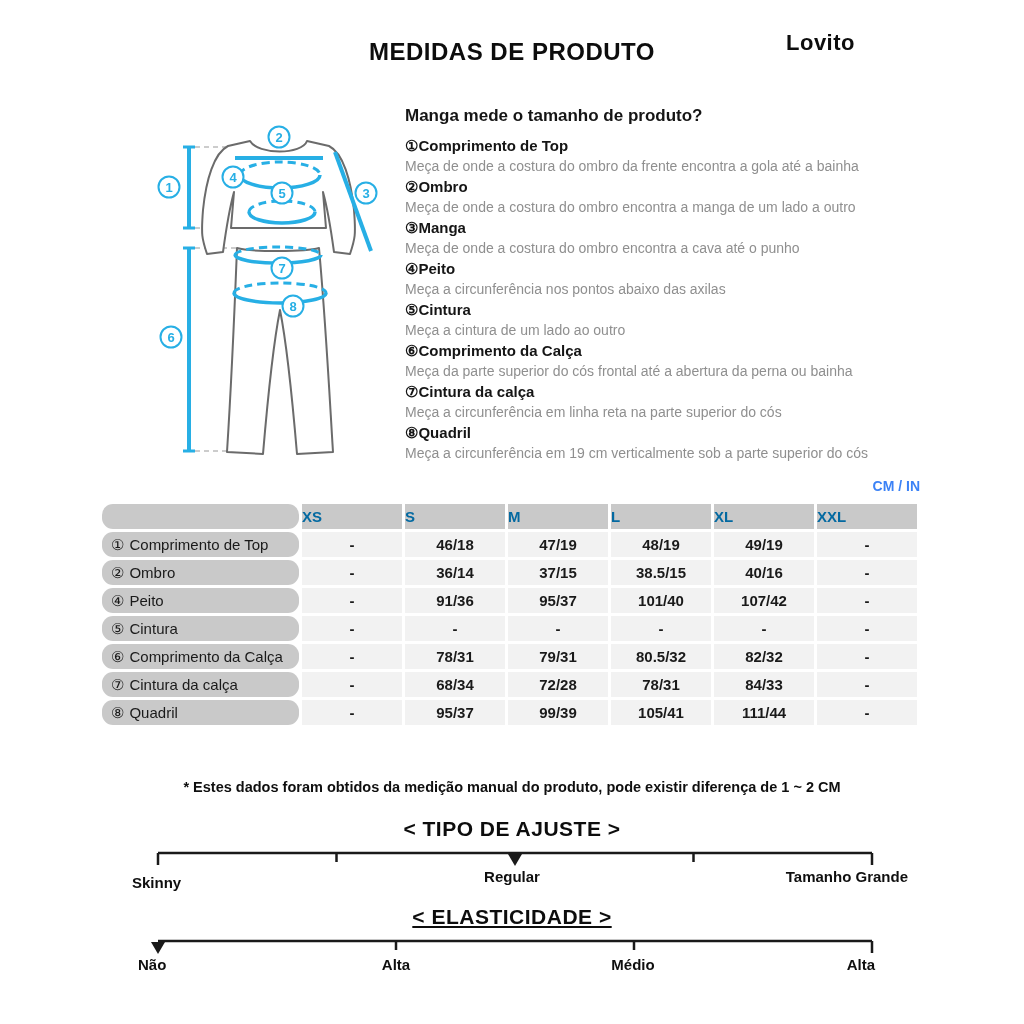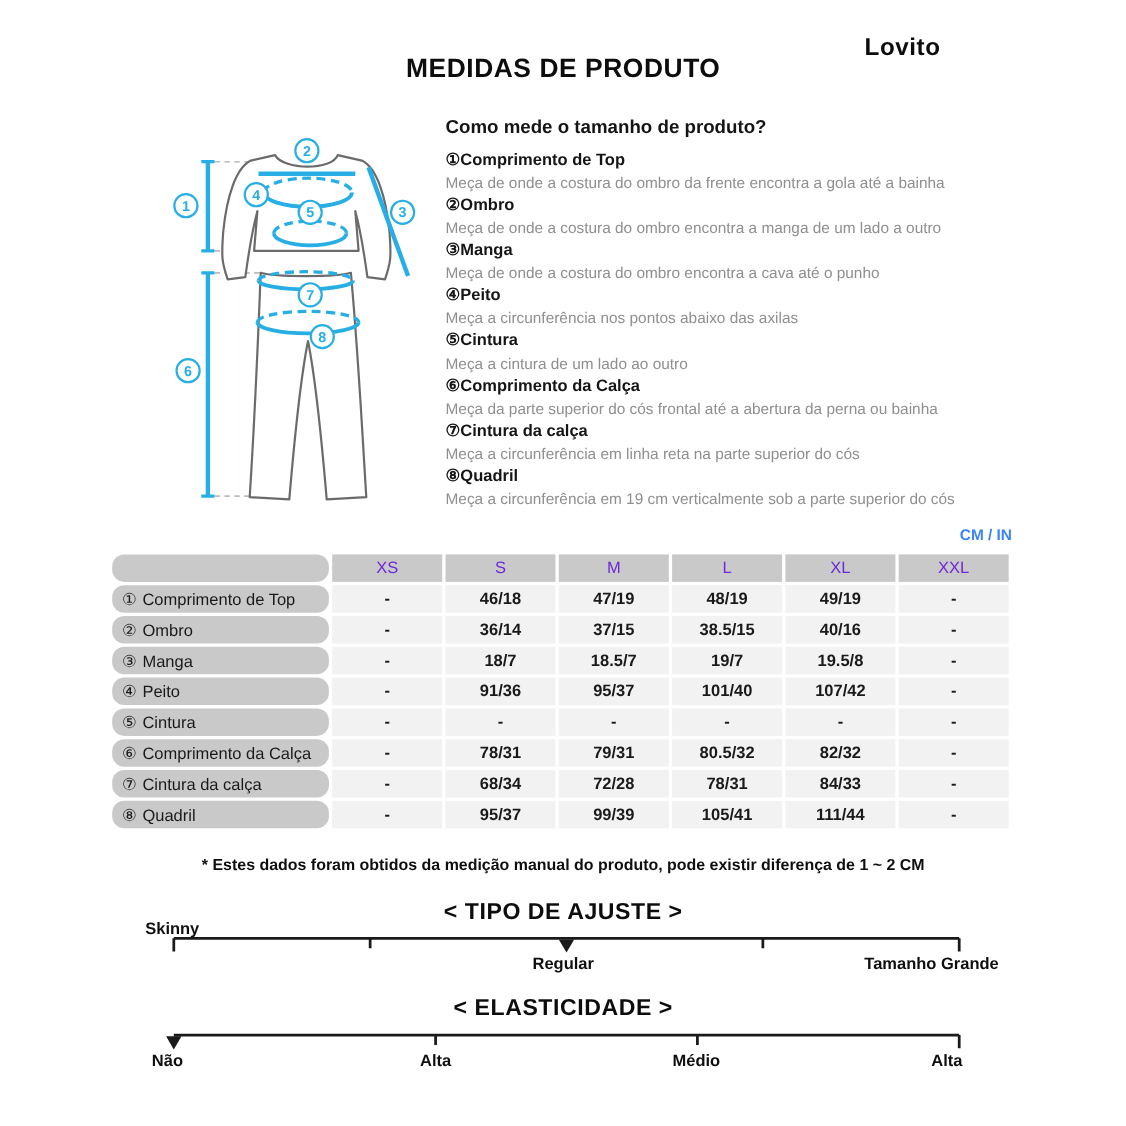--- a/index.html
+++ b/index.html
@@ -1,39 +1,39 @@
 <!DOCTYPE html>
 <html><head>
 <meta charset="utf-8">
 <style>
   * { margin:0; padding:0; box-sizing:border-box; }
   html,body { background:#fff; }
   body { font-family:"Liberation Sans", sans-serif; color:#111; }
   .canvas { position:relative; width:1024px; height:1024px; background:#fff; overflow:hidden; }
 
-  .page-title { position:absolute; top:49px; left:0; width:1024px; text-align:center;
+  .page-title { position:absolute; top:38px; left:0; width:1024px; text-align:center;
                 font-size:24px; font-weight:800; letter-spacing:.5px; color:#0d0d0d; }
   .brand { position:absolute; top:30px; left:786px; width:120px; font-size:22px;
            font-weight:800; color:#0d0d0d; letter-spacing:.5px; }
 
   .diagram { position:absolute; left:140px; top:105px; }
 
   .instructions { position:absolute; left:405px; top:106px; width:540px; }
   .ins-heading { font-size:17px; font-weight:800; color:#151515; margin-bottom:9px; }
   .ins-label { font-size:15px; font-weight:700; color:#151515; line-height:21px; white-space:nowrap; }
   .ins-desc  { font-size:14px; font-weight:400; color:#8f8f8f; line-height:20px; white-space:nowrap; }
 
   .unit-label { position:absolute; top:478px; left:724px; width:196px; text-align:right;
                 font-size:14px; font-weight:800; color:#3b82f6; }
 
   .size-table { position:absolute; left:99px; top:501px; }
   table { border-collapse:separate; border-spacing:3px; table-layout:fixed; }
   th, td { height:25px; vertical-align:middle; font-size:15px; }
   th.corner, th.rlabel { background:#c9c9c9; width:197px;border-radius:11px; }
-  th.chead { background:#c9c9c9; width:100px; text-align:center; font-weight:400; color:#6d28d9; }
+  th.chead { background:#c9c9c9; width:100px; text-align:left; font-weight:700; color:#0369a1; }
   th.rlabel { text-align:left; font-weight:400; color:#1a1a1a; padding-left:9px; white-space:nowrap; }
   th.rlabel .rnum { margin-right:5px; font-size:15px; }
   td.val { background:#f2f2f2; text-align:center; font-weight:700; color:#1a1a1a; }
 
   .footnote { position:absolute; top:779px; left:0; width:1024px; text-align:center;
               font-size:14.5px; font-weight:700; color:#0f0f0f; }
 
   .scale-title { position:absolute; left:0; width:1024px; text-align:center;
                  font-size:21px; font-weight:800; color:#0d0d0d; letter-spacing:.5px; }
   .scale-svg { position:absolute; left:132px; width:780px; height:30px; }
@@ -101,21 +101,21 @@
       <circle cx="31" cy="232" r="10.5" fill="#fff" stroke="#27AFE5" stroke-width="2"></circle>
       <text x="31" y="236.5">6</text>
       <circle cx="142" cy="163" r="10.5" fill="#fff" stroke="#27AFE5" stroke-width="2"></circle>
       <text x="142" y="167.5">7</text>
       <circle cx="153" cy="201" r="10.5" fill="#fff" stroke="#27AFE5" stroke-width="2"></circle>
       <text x="153" y="205.5">8</text>
     </g>
   </svg>
 
   <div class="instructions">
-    <div class="ins-heading">Como mede o tamanho de produto?</div>
+    <div class="ins-heading">Manga mede o tamanho de produto?</div>
 
     <div class="ins-label"><span>①</span><span>Comprimento de Top</span></div>
     <div class="ins-desc">Meça de onde a costura do ombro da frente encontra a gola até a bainha</div>
     <div class="ins-label"><span>②</span><span>Ombro</span></div>
     <div class="ins-desc">Meça de onde a costura do ombro encontra a manga de um lado a outro</div>
     <div class="ins-label"><span>③</span><span>Manga</span></div>
     <div class="ins-desc">Meça de onde a costura do ombro encontra a cava até o punho</div>
     <div class="ins-label"><span>④</span><span>Peito</span></div>
     <div class="ins-desc">Meça a circunferência nos pontos abaixo das axilas</div>
     <div class="ins-label"><span>⑤</span><span>Cintura</span></div>
@@ -154,29 +154,20 @@
       <tr>
         <th class="rlabel"><span class="rnum">②</span><span>Ombro</span></th>
         <td class="val">-</td>
         <td class="val">36/14</td>
         <td class="val">37/15</td>
         <td class="val">38.5/15</td>
         <td class="val">40/16</td>
         <td class="val">-</td>
       </tr>
       <tr>
-        <th class="rlabel"><span class="rnum">③</span><span>Manga</span></th>
-        <td class="val">-</td>
-        <td class="val">18/7</td>
-        <td class="val">18.5/7</td>
-        <td class="val">19/7</td>
-        <td class="val">19.5/8</td>
-        <td class="val">-</td>
-      </tr>
-      <tr>
         <th class="rlabel"><span class="rnum">④</span><span>Peito</span></th>
         <td class="val">-</td>
         <td class="val">91/36</td>
         <td class="val">95/37</td>
         <td class="val">101/40</td>
         <td class="val">107/42</td>
         <td class="val">-</td>
       </tr>
       <tr>
         <th class="rlabel"><span class="rnum">⑤</span><span>Cintura</span></th>
@@ -224,25 +215,25 @@
   <svg class="scale-svg" style="top:845px;" viewBox="0 0 780 30">
     <g stroke="#1a1a1a" stroke-width="2.5" fill="none">
       <path d="M26,8 H740"></path>
         <path d="M26,8 V20"></path>
         <path d="M740,8 V20"></path>
       <path d="M204.5,8 V17"></path>
         <path d="M561.5,8 V17"></path>
     </g>
     <polygon points="376,9 390,9 383,21" fill="#1a1a1a"></polygon>
   </svg>
-  <div class="scale-label" style="top:836px; left:132px;">Skinny</div>
+  <div class="scale-label" style="top:874px; left:132px;">Skinny</div>
   <div class="scale-label t-center" style="top:868px; left:412px; width:200px;">Regular</div>
   <div class="scale-label t-right" style="top:868px; right:116px;">Tamanho Grande</div>
 
-  <div class="scale-title" style="top:905px;">&lt; ELASTICIDADE &gt;</div>
+  <div class="scale-title" style="top:905px;text-decoration:underline;">&lt; ELASTICIDADE &gt;</div>
   <svg class="scale-svg" style="top:933px;" viewBox="0 0 780 30">
     <g stroke="#1a1a1a" stroke-width="2.5" fill="none">
       <path d="M26,8 H740"></path>
         <path d="M740,8 V20"></path>
       <path d="M264,8 V17"></path>
         <path d="M502,8 V17"></path>
     </g>
     <polygon points="19,9 33,9 26,21" fill="#1a1a1a"></polygon>
   </svg>
   <div class="scale-label" style="top:956px; left:138px;">Não</div>

